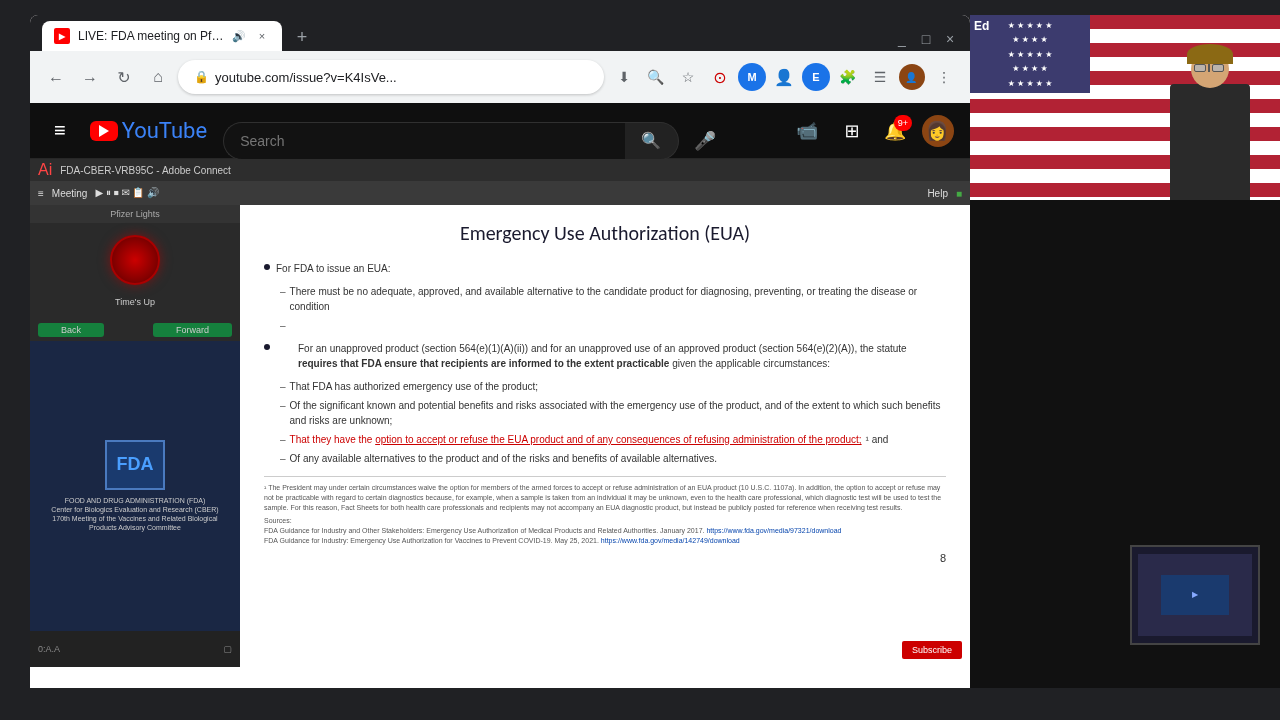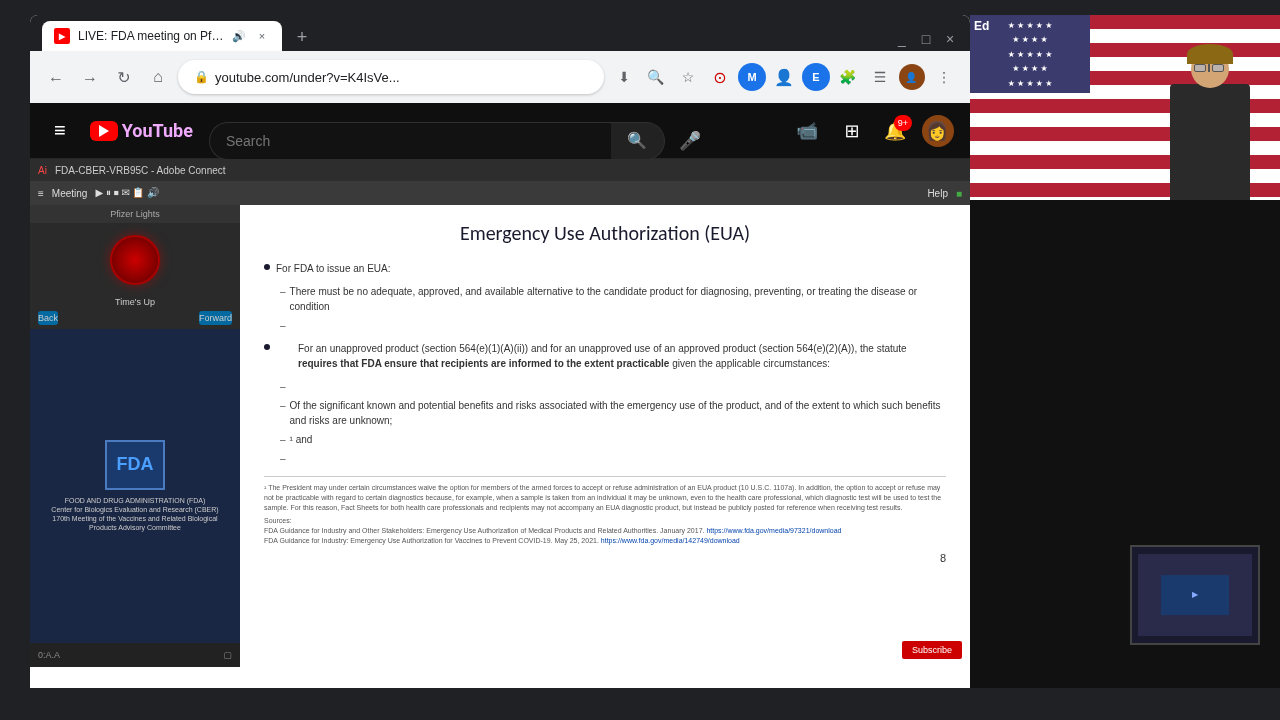--- a/index.html
+++ b/index.html
@@ -197,23 +197,23 @@
     }
 
     .yt-logo-icon::after {
       content: '';
       border-left: 10px solid white;
       border-top: 6px solid transparent;
       border-bottom: 6px solid transparent;
     }
 
     .yt-logo-text {
-      font-size: 18px;
-      font-weight: bold;
-      color: #f0abfc;
+      font-size: 22px;
+      font-weight: normal;
+      color: #3b82f6;
       font-family: 'YouTube Noto', Roboto, Arial, sans-serif;
     }
 
     .yt-search-container {
       flex: 1;
       display: flex;
       align-items: center;
       max-width: 500px;
       gap: 0;
       margin-top: 20px;
@@ -371,36 +371,36 @@
       border-radius: 50%;
       margin: 12px auto;
       border: 2px solid #aa0000;
       box-shadow: 0 0 12px rgba(200,0,0,0.5);
     }
 
     .times-up-label {
       text-align: center;
       font-size: 9px;
       color: #ccc;
-      margin-bottom: 0;
+      margin-bottom: 12px;
     }
 
     .left-panel-controls {
       display: flex;
       justify-content: space-between;
       padding: 4px 8px;
     }
 
     .panel-btn {
-      background: #0369a1;
+      background: #15803d;
       color: #ccc;
       border: none;
       border-radius: 3px;
       font-size: 9px;
-      padding: 2px 0;
+      padding: 2px 23px;
       cursor: pointer;
     }
 
     .fda-logo-area {
       flex: 1;
       background: #1a2744;
       display: flex;
       flex-direction: column;
       align-items: center;
       justify-content: center;
@@ -426,21 +426,21 @@
 
     .fda-description {
       font-size: 7px;
       color: #ccc;
       text-align: center;
       line-height: 1.3;
     }
 
     .left-panel-footer {
       background: #222;
-      height: 24px;
+      height: 36px;
       display: flex;
       align-items: center;
       justify-content: space-between;
       padding: 0 8px;
       font-size: 9px;
       color: #888;
     }
 
     .slide-area {
       flex: 1;
@@ -602,21 +602,21 @@
     </div>
   </div>
 
   <div class="address-bar-row">
     <div class="nav-btn">←</div>
     <div class="nav-btn">→</div>
     <div class="nav-btn">↻</div>
     <div class="nav-btn">⌂</div>
     <div class="address-input">
       <span class="lock-icon">🔒</span>
-      <span class="address-text">youtube.com/under?v=K4IsVe...</span>
+      <span class="address-text">youtube.com/issue?v=K4IsVe...</span>
     </div>
 
     <div class="toolbar-icons">
       <div class="toolbar-icon">⬇</div>
       <div class="toolbar-icon">🔍</div>
       <div class="toolbar-icon">☆</div>
       <div class="toolbar-icon colored" style="color:#cc0000; font-size:16px;">⊙</div>
       <div class="toolbar-icon" style="background:#1a73e8; border-radius:50%; color:white; font-size:11px; font-weight:bold;">M</div>
       <div class="toolbar-icon" style="font-size:16px;">👤</div>
       <div class="toolbar-icon" style="background:#1a73e8; border-radius:50%; color:white; font-size:11px; font-weight:bold;">E</div>
@@ -657,21 +657,21 @@
           <span style="font-size:18px;">👩</span>
         </div>
       </div>
     </div>
 
     <div class="yt-main">
       <div class="video-container">
 
         <div class="meeting-screen">
           <div class="meeting-topbar">
-            <span style="font-size:10px;color:#ff4444;">Ai</span>
+            <span style="font-size:16px;color:#ff4444;">Ai</span>
             <span>FDA-CBER-VRB95C - Adobe Connect</span>
           </div>
           <div class="meeting-toolbar">
             <span style="font-size:10px;">≡</span>
             <span>Meeting</span>
             <span style="display:flex;gap:4px;font-size:10px;">▶ ⏸ ⏹ ✉ 📋 🔊</span>
             <span style="margin-left:auto;">Help</span>
             <span style="color:#44aa44;">■</span>
           </div>
           <div class="meeting-content">
@@ -719,31 +719,34 @@
                 <div class="bullet-main" style="margin-top:8px;gap:28px;">
                   <div class="bullet-dot"></div>
                   <div>
                     <span>For an unapproved product (section 564(e)(1)(A)(ii)) and for an unapproved use of an approved product (section 564(e)(2)(A)), the statute</span>
                     <span class="bold-text">requires that FDA ensure that recipients are informed to the extent practicable</span>
                     <span>given the applicable circumstances:</span>
                   </div>
                 </div>
                 <div class="sub-bullet">
                   <span class="sub-dash">–</span>
+                  <span>That FDA has authorized emergency use of the product;</span>
                 </div>
                 <div class="sub-bullet">
                   <span class="sub-dash">–</span>
                   <span>Of the significant known and potential benefits and risks associated with the emergency use of the product, and of the extent to which such benefits and risks are unknown;</span>
                 </div>
                 <div class="sub-bullet">
                   <span class="sub-dash">–</span>
+                  <span class="highlight-red">That they have the <span class="highlight-red-underline">option to accept or refuse the EUA product and of any consequences of refusing administration of the product;</span></span>
                   <span style="color:#333;">¹ and</span>
                 </div>
                 <div class="sub-bullet">
                   <span class="sub-dash">–</span>
+                  <span>Of any available alternatives to the product and of the risks and benefits of available alternatives.</span>
                 </div>
 
                 <div class="slide-footnote">
                   <div>¹ The President may under certain circumstances waive the option for members of the armed forces to accept or refuse administration of an EUA product (10 U.S.C. 1107a). In addition, the option to accept or refuse may not be practicable with regard to certain diagnostics because, for example, when a sample is taken from an individual it may be unknown, even to the health care professional, which diagnostic test will be used to test the sample. For this reason, Fact Sheets for both health care professionals and recipients may not accompany an EUA diagnostic product, but instead be publicly posted for reference when receiving test results.</div>
                   <div style="margin-top:4px;">
                     Sources:<br>
                     FDA Guidance for Industry and Other Stakeholders: Emergency Use Authorization of Medical Products and Related Authorities. January 2017. <span class="slide-links">https://www.fda.gov/media/97321/download</span><br>
                     FDA Guidance for Industry: Emergency Use Authorization for Vaccines to Prevent COVID-19. May 25, 2021. <span class="slide-links">https://www.fda.gov/media/142749/download</span>
                   </div>
                 </div>

